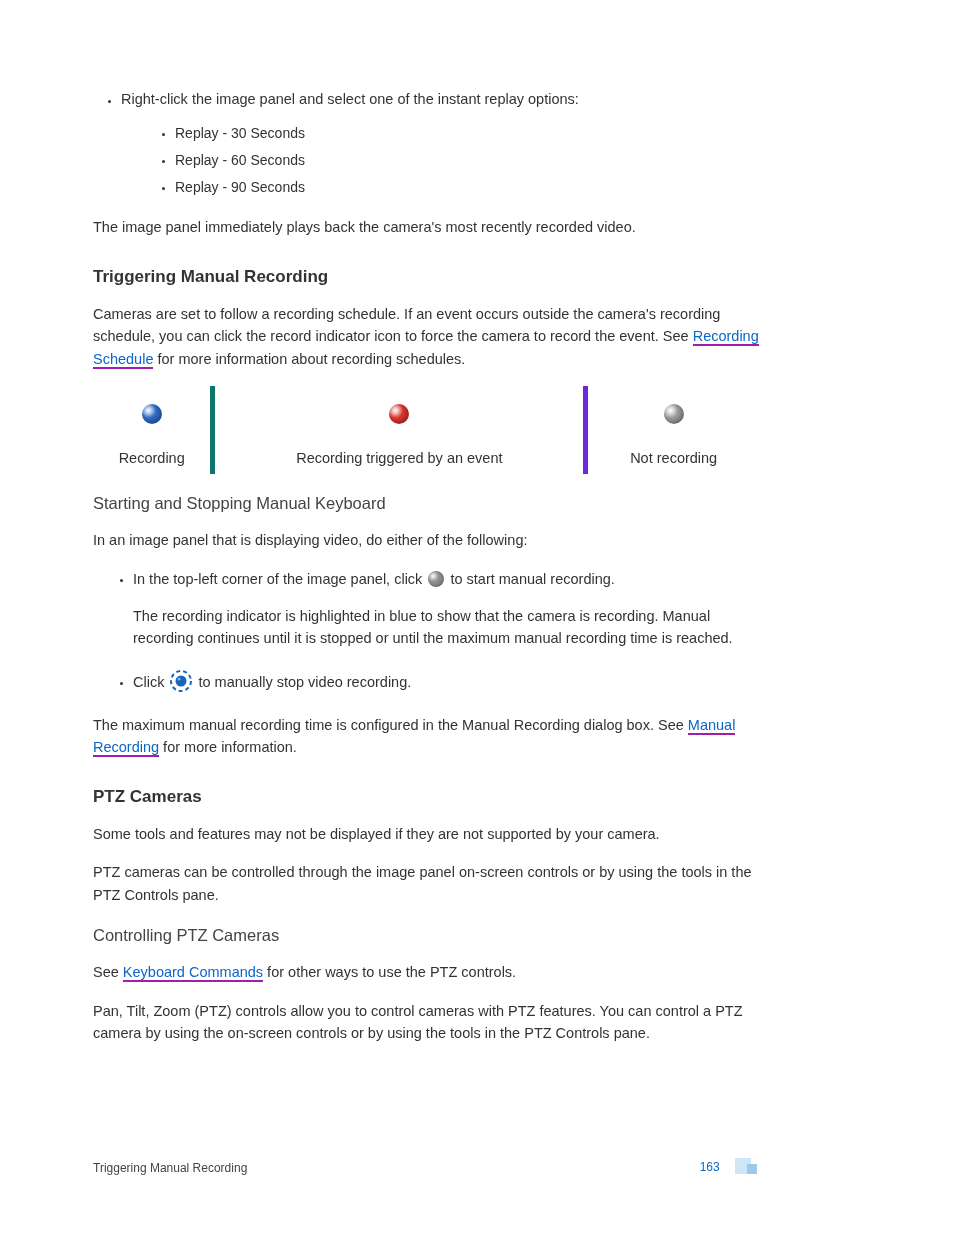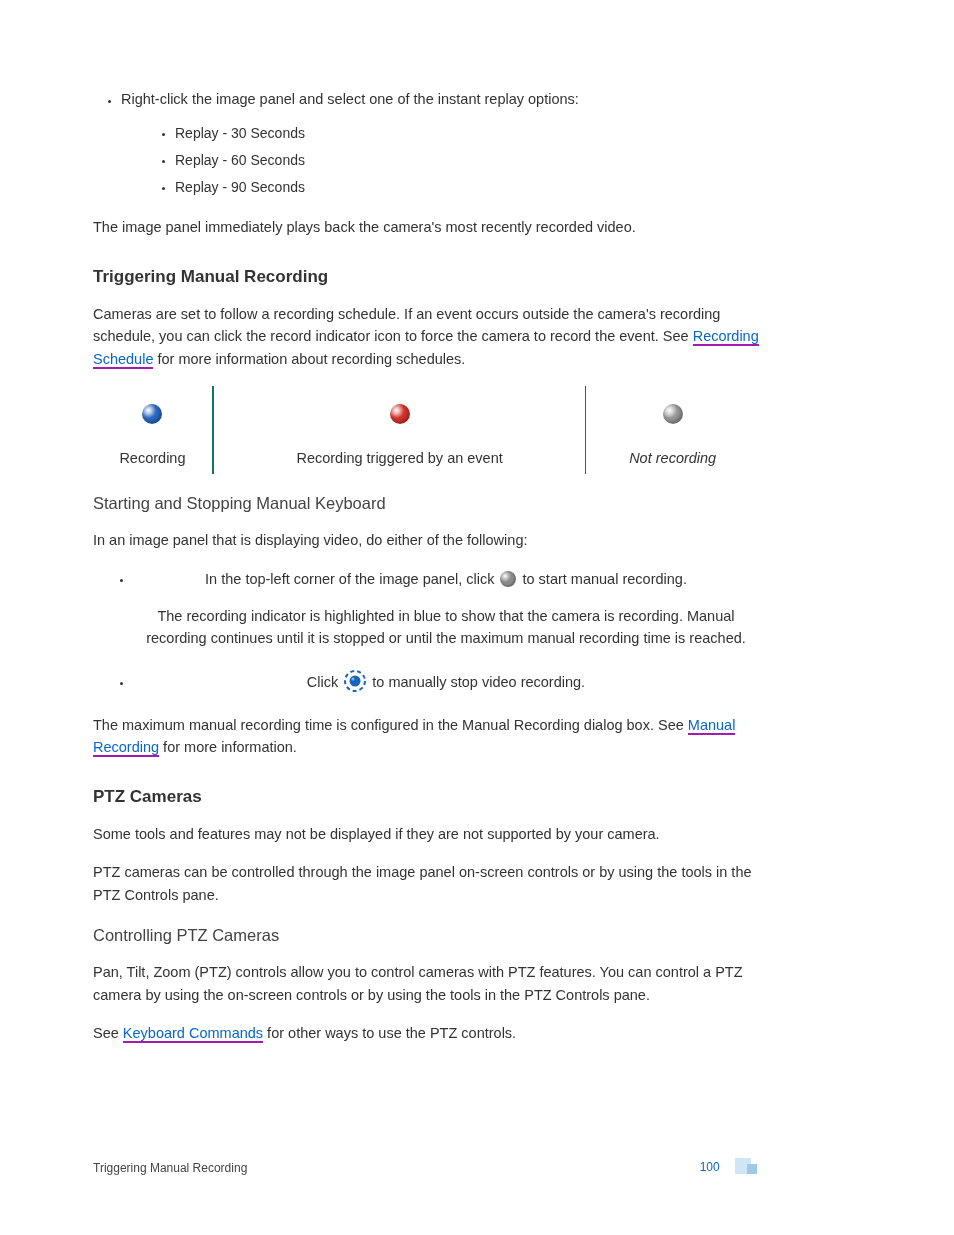--- a/index.html
+++ b/index.html
@@ -73,22 +73,22 @@
   .states-table td {
     text-align: center;
     font-size: 14.5px;
     color: #333;
     padding: 8px 4px;
     vertical-align: middle;
   }
   .states-table tr:first-child td {
     height: 40px;
   }
-  .sep-right { border-right: 2px solid #0f766e; }
-  .sep-left  { border-left: 1px solid #6d28d9; font-style: italic; }
+  .sep-right { border-right: 5px solid #0f766e; }
+  .sep-left  { border-left: 5px solid #6d28d9; }
   .dot {
     display: inline-block;
     width: 20px;
     height: 20px;
     border-radius: 50%;
     background: radial-gradient(circle at 32% 32%, #ffffff 0%, rgba(255,255,255,0.6) 18%, rgba(255,255,255,0) 40%), var(--c);
     box-shadow: inset -2px -2px 4px rgba(0,0,0,0.35);
     vertical-align: middle;
   }
   .dot-blue { --c: #2e6ac5; }
@@ -108,21 +108,20 @@
     display: inline-block;
     width: 22px;
     height: 22px;
     vertical-align: -5px;
     margin: 0 2px;
   }
   
   ul.steps {
     margin: 0 0 16px 0;
     padding-left: 40px;
-    text-align: center;
   }
   ul.steps > li {
     font-size: 14.5px;
     line-height: 1.6;
     margin-bottom: 20px;
   }
   ul.steps > li::marker { font-size: 10px; }
   ul.steps p.note {
     margin: 14px 0 0 0;
     font-size: 14.5px;
@@ -215,30 +214,30 @@
     <span>The maximum manual recording time is configured in the Manual Recording dialog box. See </span><a href="#" class="link">Manual Recording</a><span> for more information.</span>
   </p>
 
   <h2 class="section">PTZ Cameras</h2>
 
   <p class="body">Some tools and features may not be displayed if they are not supported by your camera.</p>
   <p class="body">PTZ cameras can be controlled through the image panel on-screen controls or by using the tools in the PTZ Controls pane.</p>
 
   <h3 class="sub">Controlling PTZ Cameras</h3>
 
-  <p class="body">Pan, Tilt, Zoom (PTZ) controls allow you to control cameras with PTZ features. You can control a PTZ camera by using the on-screen controls or by using the tools in the PTZ Controls pane.</p>
-
   <p class="body">
     <span>See </span><a href="#" class="link">Keyboard Commands</a><span> for other ways to use the PTZ controls.</span>
   </p>
 
+  <p class="body">Pan, Tilt, Zoom (PTZ) controls allow you to control cameras with PTZ features. You can control a PTZ camera by using the on-screen controls or by using the tools in the PTZ Controls pane.</p>
+
   <div class="footer">
     <span>Triggering Manual Recording</span>
     <span>
-      <span class="pgno">100</span>
+      <span class="pgno">163</span>
       <span class="sq"><svg width="24" height="16" viewBox="0 0 24 16">
             <rect x="0" y="0" width="16" height="16" fill="#cfe6f7"></rect>
             <rect x="12" y="6" width="10" height="10" fill="#9fc9e8"></rect>
           </svg></span>
     </span>
   </div>
 
 </div>
 
 </body></html>

